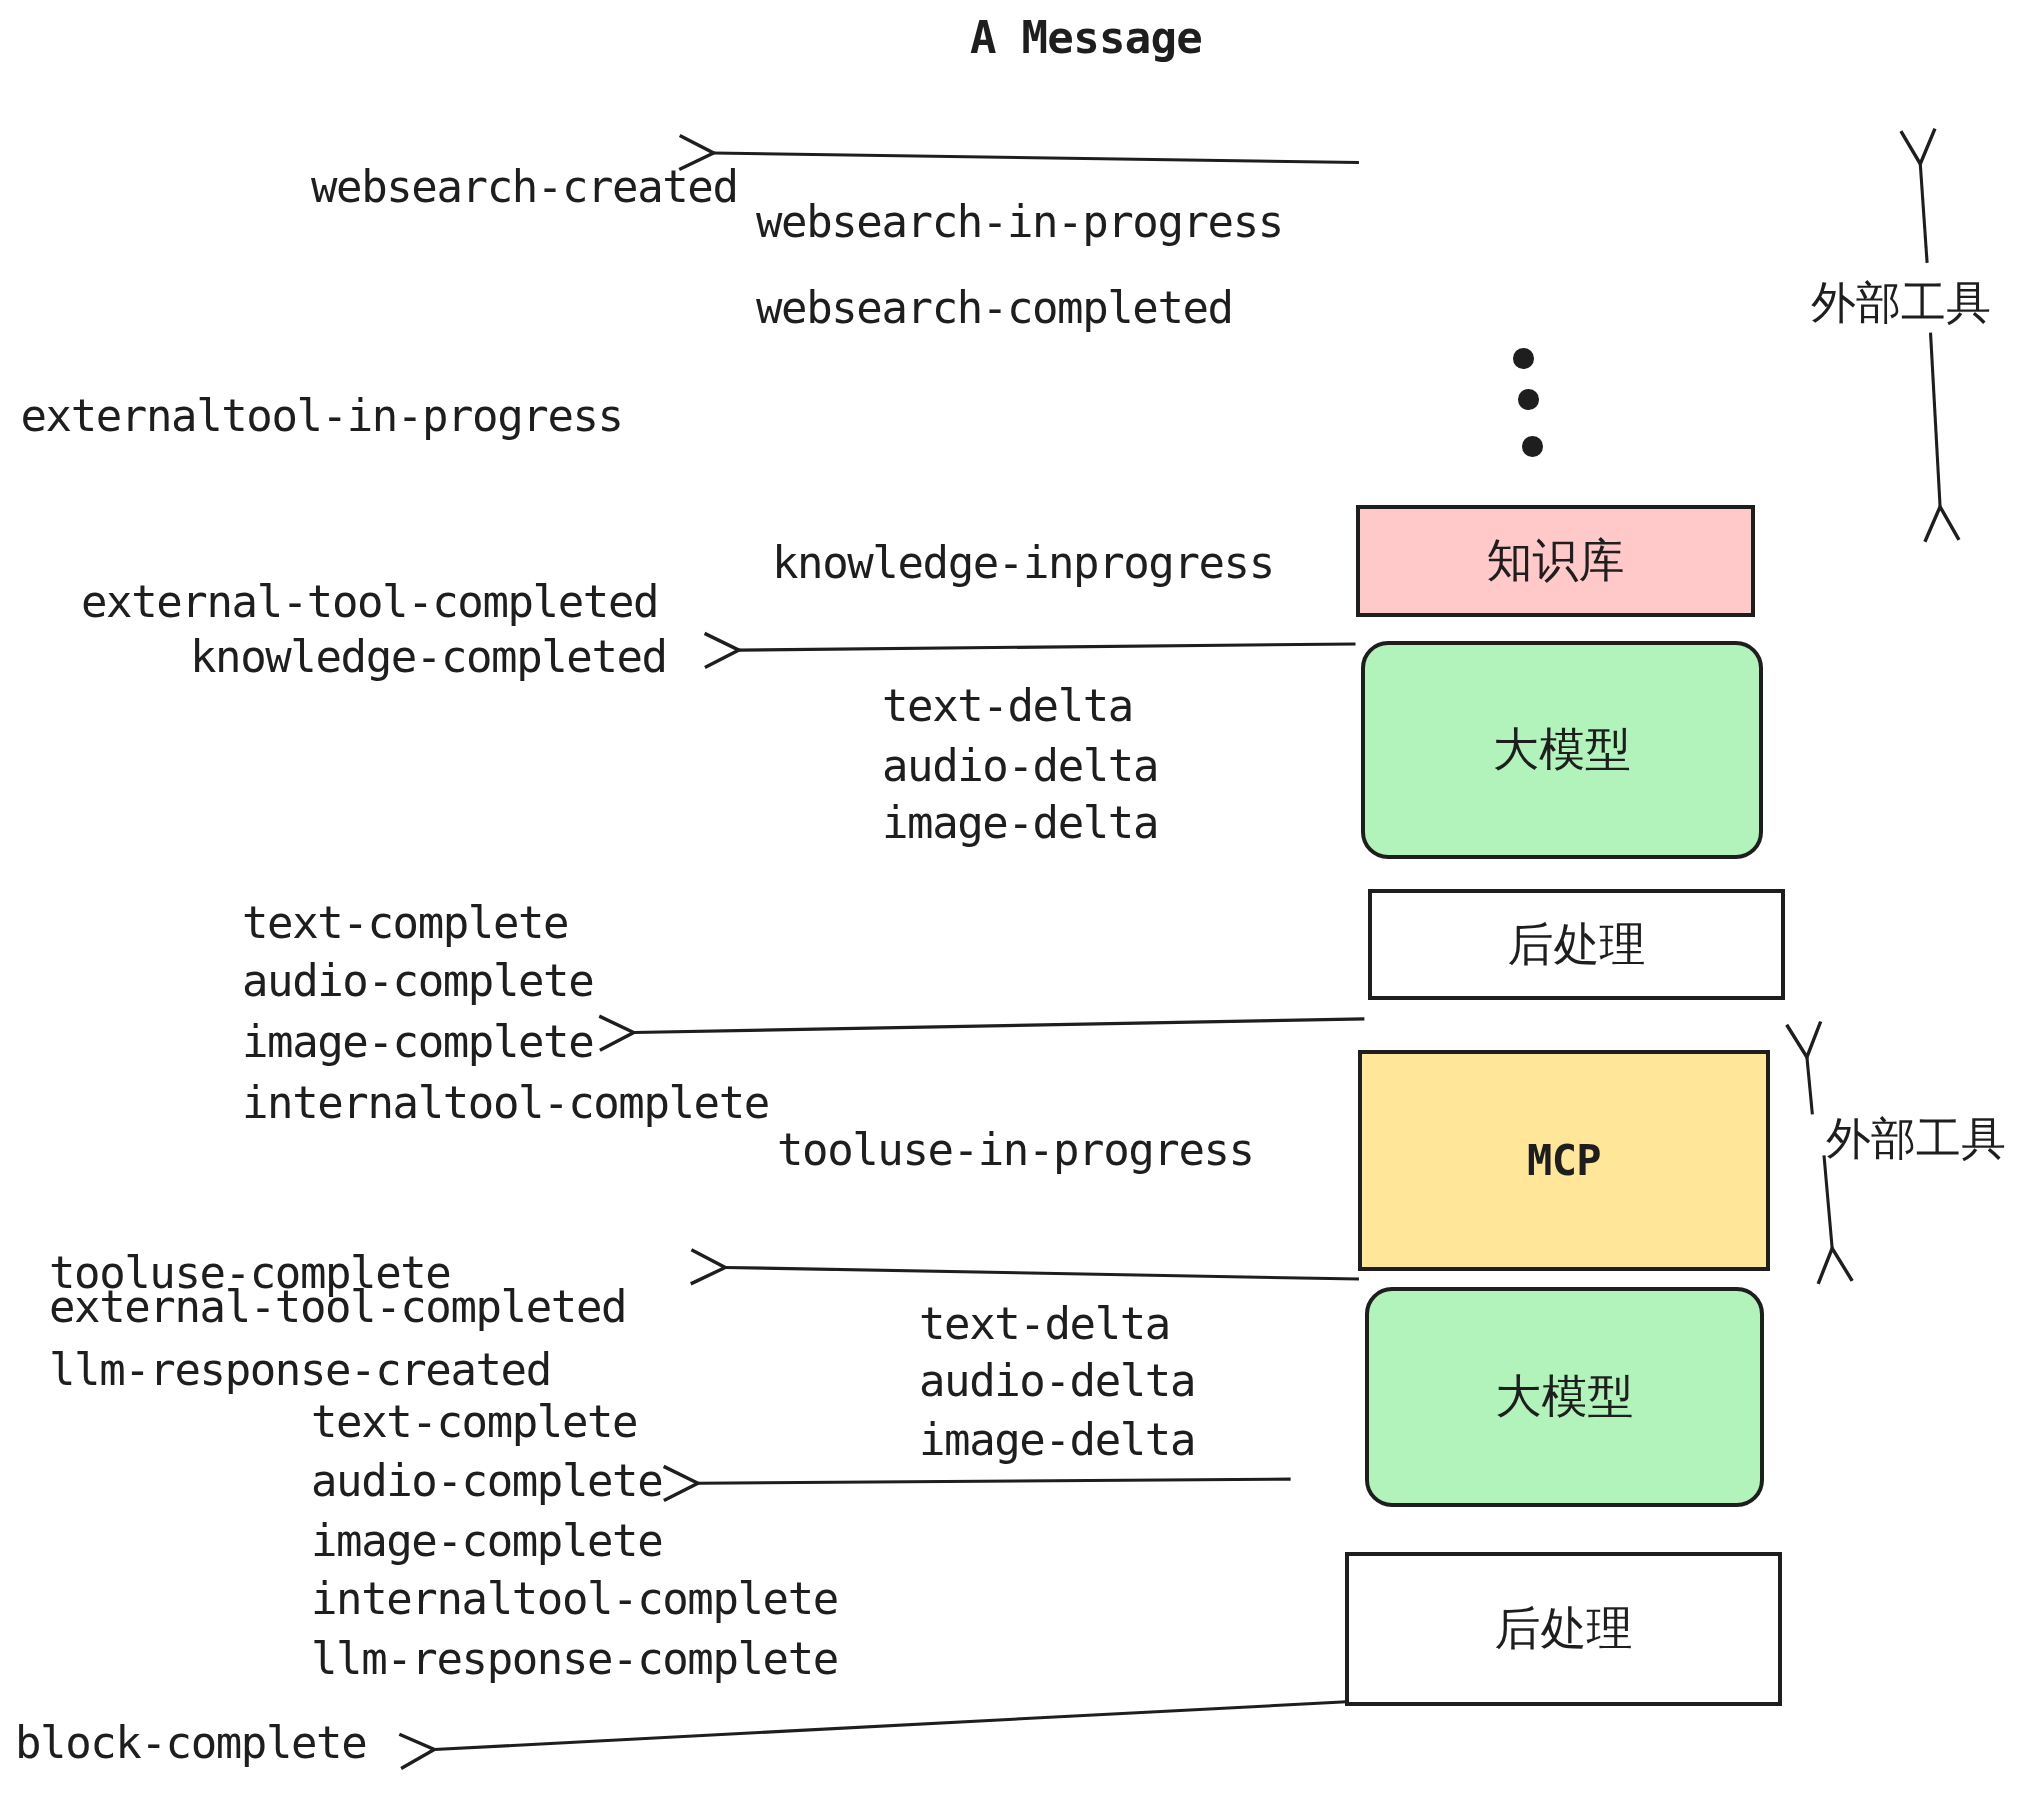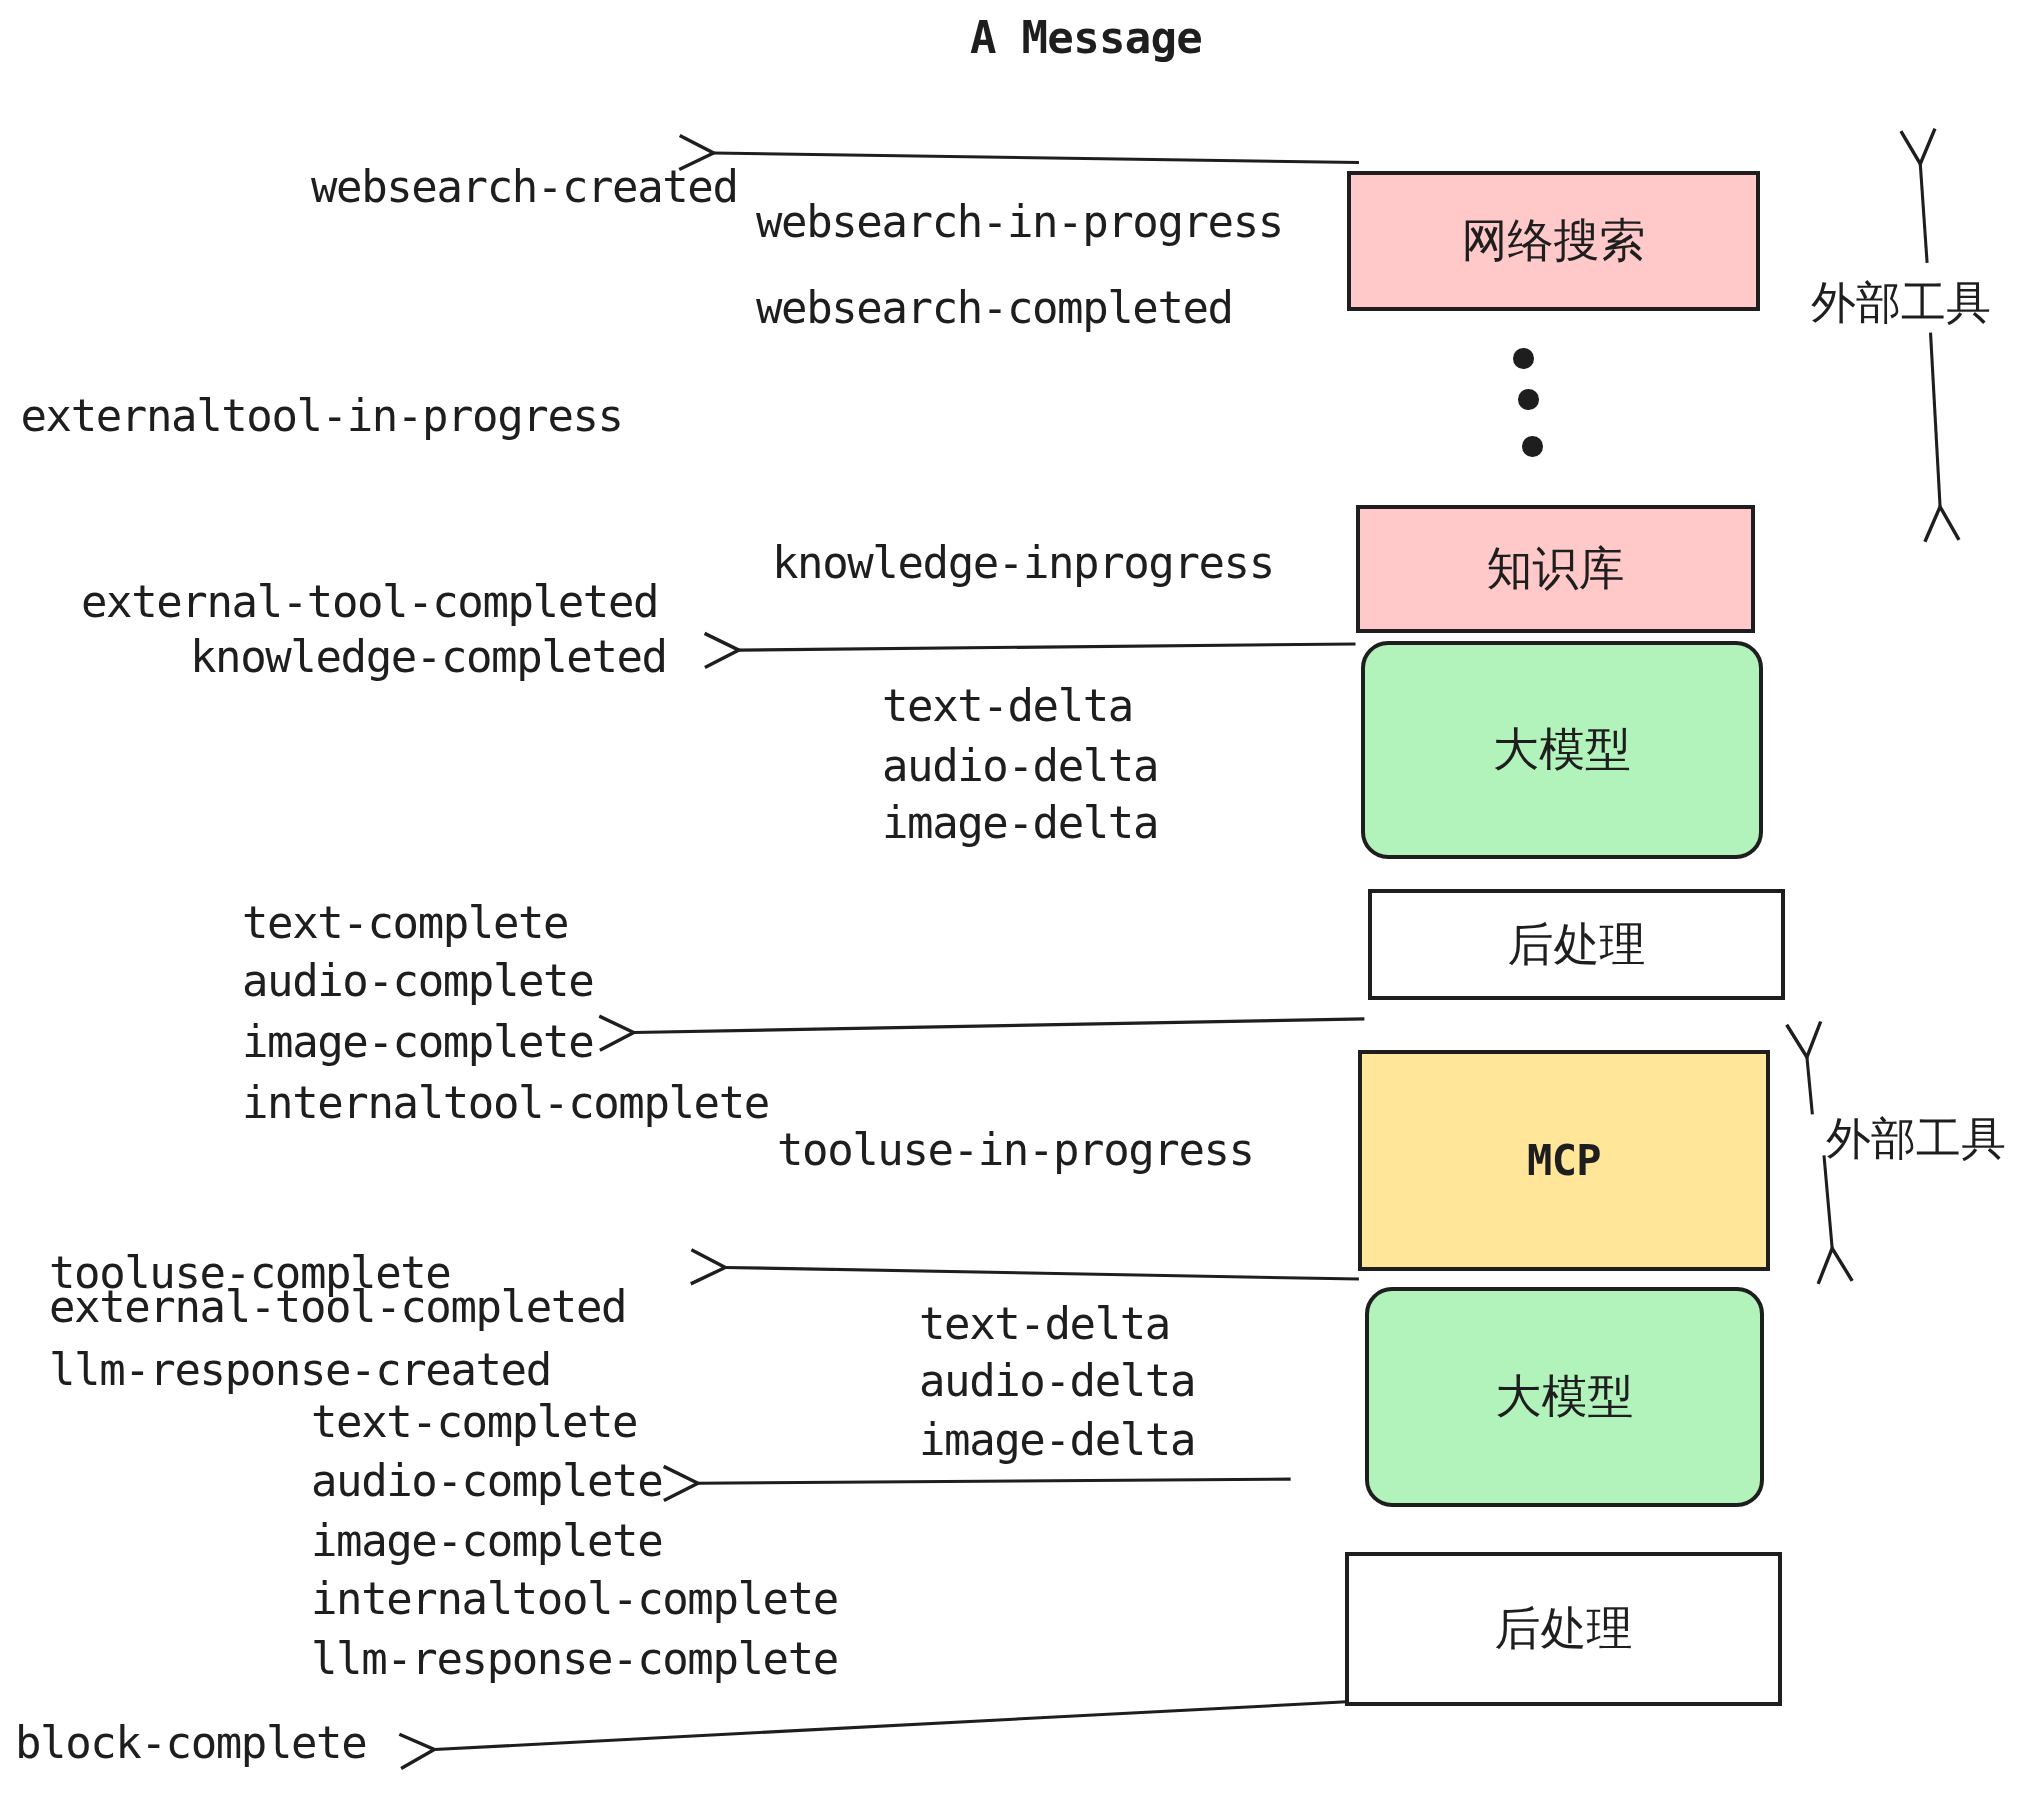--- a/index.html
+++ b/index.html
@@ -50,22 +50,21 @@
   <div class="evt" style="left:919px;top:1301px;">text-delta</div>
   <div class="evt" style="left:919px;top:1358px;">audio-delta</div>
   <div class="evt" style="left:919px;top:1417px;">image-delta</div>
   <div class="evt" style="left:311px;top:1399px;">text-complete</div>
   <div class="evt" style="left:311px;top:1458px;">audio-complete</div>
   <div class="evt" style="left:311px;top:1518px;">image-complete</div>
   <div class="evt" style="left:311px;top:1576px;">internaltool-complete</div>
   <div class="evt" style="left:311px;top:1636px;">llm-response-complete</div>
   <div class="evt" style="left:15px;top:1720px;">block-complete</div>
 
-  <div class="box fill-pink" style="left:1347px;top:171px;width:413px;height:140px;">网络搜索</div>
-  <div class="box fill-pink" style="left:1356px;top:505px;width:399px;height:128px;">知识库</div>
+  <div class="box fill-pink" style="left:1356px;top:505px;width:399px;height:112px;">知识库</div>
   <div class="box fill-green" style="left:1361px;top:641px;width:402px;height:218px;">大模型</div>
   <div class="box fill-white" style="left:1368px;top:889px;width:417px;height:111px;">后处理</div>
   <div class="box fill-yellow mono" style="left:1358px;top:1029px;width:412px;height:221px;">MCP</div>
   <div class="box fill-green" style="left:1365px;top:1287px;width:399px;height:220px;">大模型</div>
   <div class="box fill-white" style="left:1345px;top:1552px;width:437px;height:154px;">后处理</div>
 
   <div class="dot" style="left:1513px;top:348px;"></div>
   <div class="dot" style="left:1518px;top:389px;"></div>
   <div class="dot" style="left:1522px;top:436px;"></div>
 

